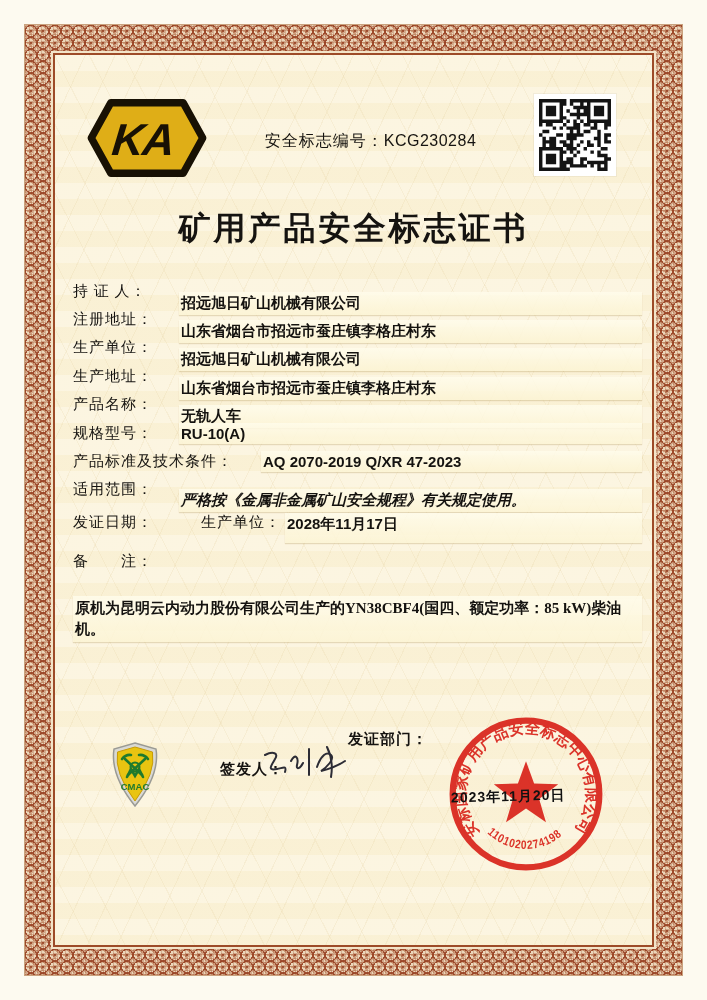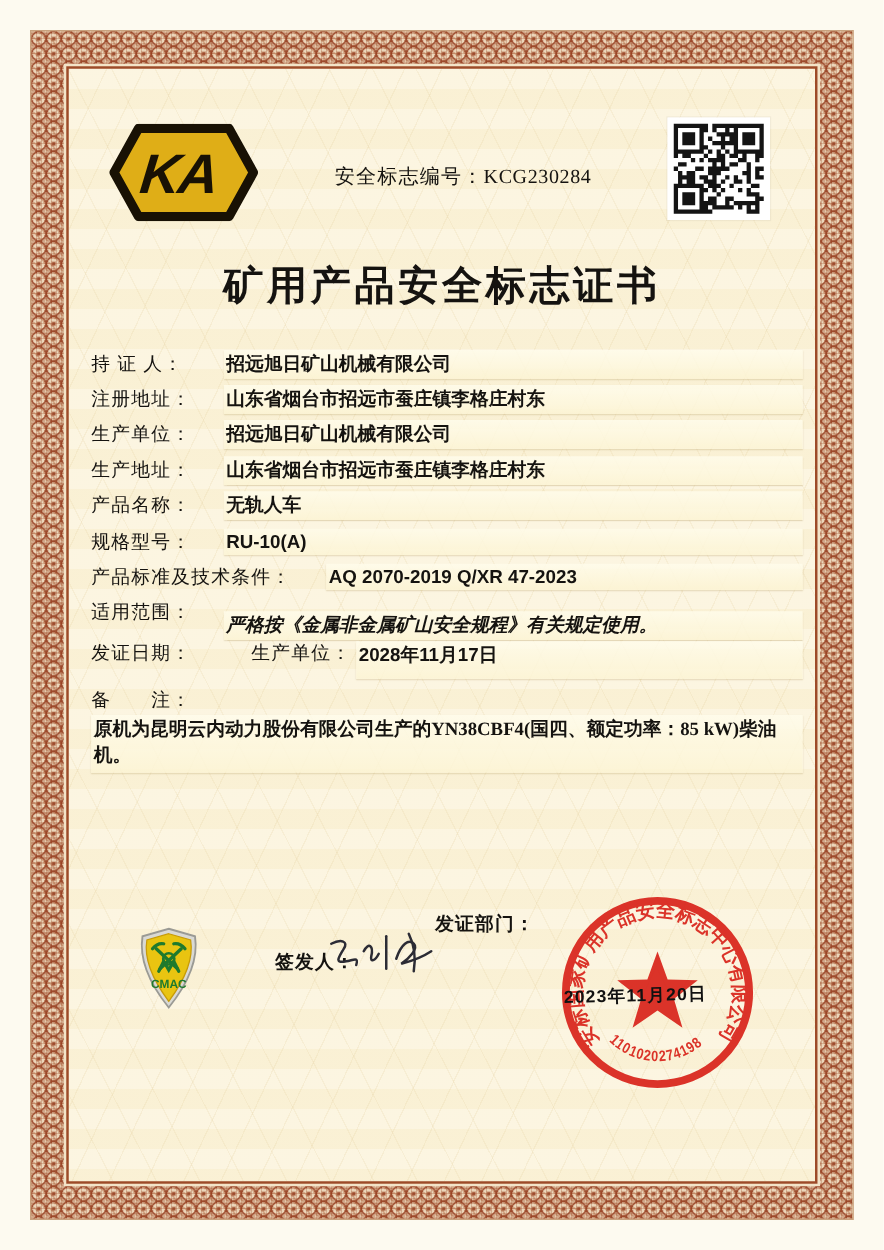--- a/index.html
+++ b/index.html
@@ -36,39 +36,39 @@
     background-image:
       repeating-linear-gradient(115deg, rgba(228,208,160,0.22) 0 1px, transparent 1px 27px),
       repeating-linear-gradient(63deg, rgba(228,208,160,0.20) 0 1px, transparent 1px 31px),
       repeating-linear-gradient(180deg, rgba(255,255,252,0.20) 0 16px, rgba(243,228,185,0.16) 16px 32px);
   }
   .abs{position:absolute;}
   .issue-no{
     left:0;right:0;top:76px;text-align:center;padding-left:34px;
     font-size:16px;letter-spacing:1px;
   }
-  .issue-no .num{font-family:Liberation Serif, serif;letter-spacing:0.5px;text-align:center;}
+  .issue-no .num{font-family:Liberation Sans, sans-serif;letter-spacing:0.5px;text-align:center;}
   .cert-title{
     left:0;right:0;top:152px;text-align:center;
     font-size:32px;font-weight:900;letter-spacing:3px;
     font-family:"Liberation Serif","DejaVu Serif",serif;
   }
   .fields{left:18px;right:10px;top:222px;}
   .frow{display:flex;align-items:center;height:28.4px;font-size:15px;}
   .frow .lab{min-width:106px;letter-spacing:1px;flex:none;}
   .frow .lab.wide{min-width:0;margin-right:28px;letter-spacing:1px;}
   .val{
     flex:1;font-weight:bold;
     font-family:"Liberation Sans","DejaVu Sans",sans-serif;
     font-size:15px;
     background:linear-gradient(rgba(255,252,235,0.85), rgba(252,244,212,0.85));
     box-shadow:0 1px 1px rgba(185,162,110,0.35);
     padding:2px 4px 2px 2px;
   }
-  .val.kai{font-family:"Liberation Serif","DejaVu Serif",serif;}
+  .val.kai{font-family:"Liberation Serif","DejaVu Serif",serif;margin-top:24px;}
   .val.italic{font-style:italic;font-family:"Liberation Serif",serif;margin-top:21px;}
   .daterow{display:flex;height:30px;margin-top:9px;font-size:15px;}
   .daterow .lab{min-width:106px;letter-spacing:1px;flex:none;}
   .daterow .val{flex:none;width:158px;}
   .daterow .lab2{flex:none;margin-left:22px;margin-right:4px;letter-spacing:1px;}
   .daterow .val2{flex:1;}
   .remarkrow{display:flex;margin-top:8px;font-size:15px;line-height:21px;flex-direction:column;}
   .remarkrow .lab{min-width:106px;letter-spacing:1px;flex:none;}
   .remarkrow .val{line-height:21px;}
   .statement{

